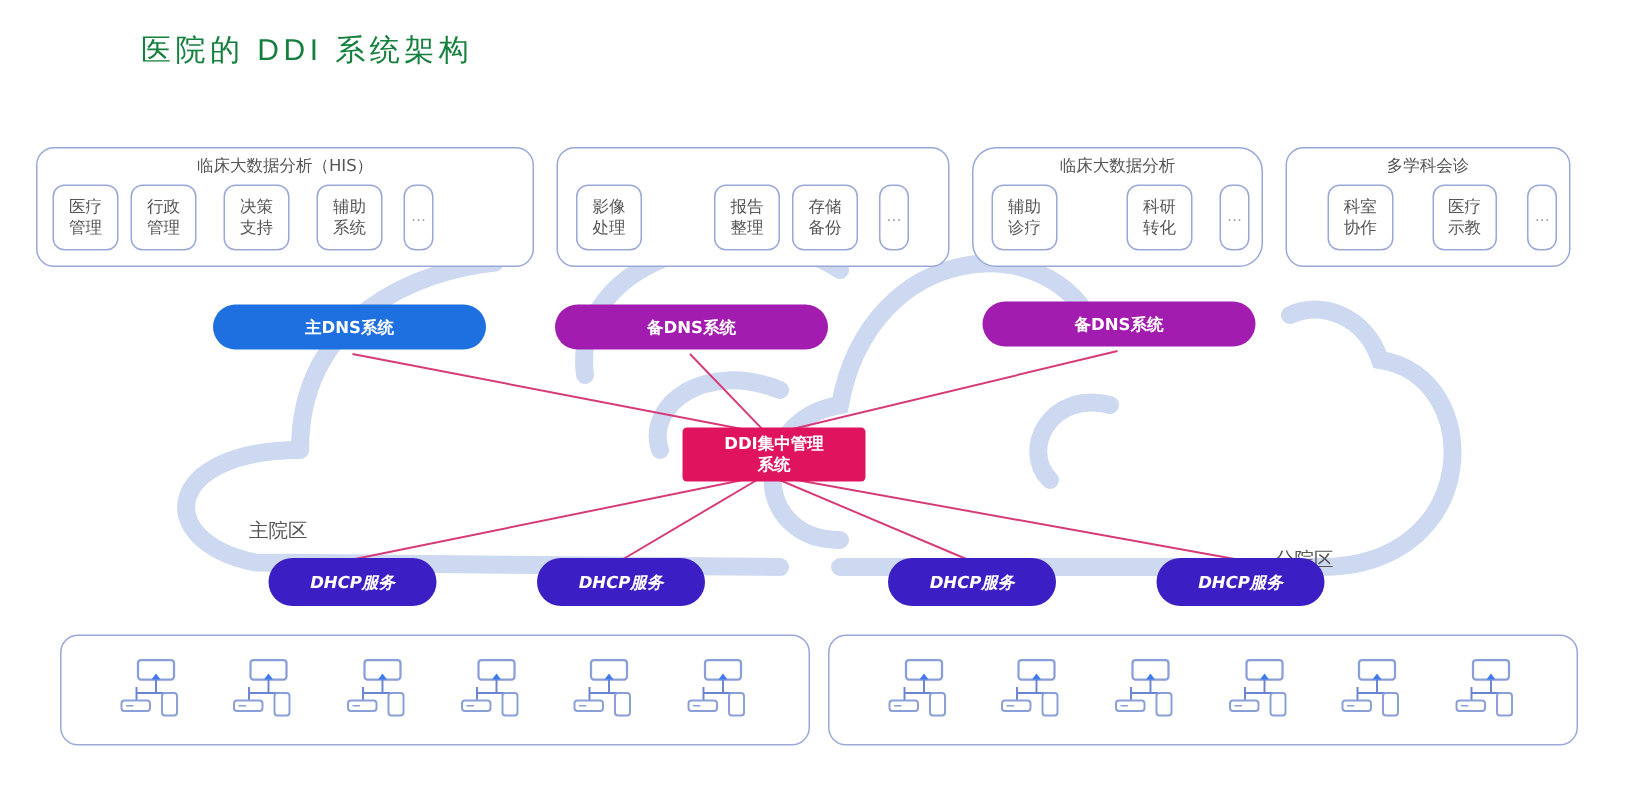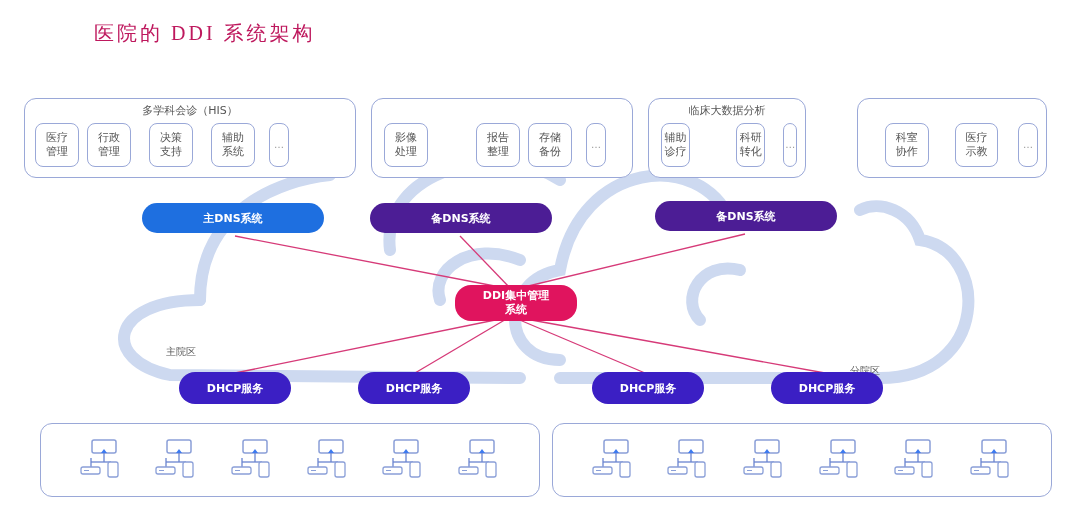--- a/index.html
+++ b/index.html
@@ -1,37 +1,37 @@
 <!DOCTYPE html>
 <html><head>
 <meta charset="utf-8">
 <style>
   html, body { margin:0; padding:0; background:#ffffff; }
   body { width:1092px; height:526px; position:relative; overflow:hidden;
          font-family:"DejaVu Sans", sans-serif; color:#444; }
-  .title { position:absolute; left:94px; top:20px; font-size:20px; color:#be185d;
-           letter-spacing:3px; font-family:Liberation Serif, serif; }
+  .title { position:absolute; left:94px; top:20px; font-size:20px; color:#15803d;
+           letter-spacing:3px; font-family:Liberation Sans, sans-serif; }
   svg.bg { position:absolute; left:0; top:0; }
   .group { position:absolute; top:98px; height:80px; border:1.5px solid #9aa8d8;
            border-radius:12px; background:#fff; box-sizing:border-box; }
   .group-title { position:absolute; top:4px; left:0; right:0; text-align:center;
                  font-size:11px; color:#555; }
   .mods { position:absolute; top:24px; left:8px; right:8px; display:flex; gap:8px; }
   .mod { width:44px; height:44px; border:1.5px solid #9aa8d8; border-radius:8px;
          box-sizing:border-box; display:flex; align-items:center; justify-content:center;
          text-align:center; font-size:11px; line-height:14px; color:#555; background:#fff; }
   .mod.more { width:20px; color:#999; font-size:10px; }
   .pill { position:absolute; height:30px; border-radius:17px; color:#fff;
           font-size:11px; font-weight:bold; display:flex; align-items:center;
           justify-content:center; box-sizing:border-box; text-align:center; }
   .dns-main { background:#1e6fe0; }
-  .dns-bak { background:#4c1d95; }
+  .dns-bak { background:#a21caf; }
   .ddi { background:#e0145e; line-height:14px; padding:2px 6px; }
-  .dhcp { background:#3b1fc4; height:32px; border-radius:16px; }
-  .zone-label { position:absolute; font-size:10px; color:#555; }
+  .dhcp { background:#3b1fc4; height:32px; border-radius:16px;font-style:italic; }
+  .zone-label { position:absolute; font-size:13px; color:#555; }
   .lan { position:absolute; top:423px; height:74px; border:1.5px solid #9aa8d8;
          border-radius:12px; box-sizing:border-box; background:#fff;
          display:flex; align-items:center; justify-content:space-around; padding:0 22px; }
   .device { width:46px; height:44px; }
 </style>
 </head>
 <body>
 
 <svg class="bg" width="1092" height="526">
 
@@ -52,21 +52,21 @@
     <line x1="505" y1="318" x2="235" y2="373"></line>
     <line x1="508" y1="318" x2="415" y2="373"></line>
     <line x1="515" y1="318" x2="645" y2="373"></line>
     <line x1="520" y1="318" x2="825" y2="373"></line>
   </g>
 </svg>
 
 <div class="title">医院的 DDI 系统架构</div>
 
 <div class="group" style="left:24px;width:332px;">
-  <div class="group-title">多学科会诊（HIS）</div>
+  <div class="group-title">临床大数据分析（HIS）</div>
   <div class="mods" style="left:10px;">
     <div class="mod">
         <span style="white-space:pre-line">医疗
 管理</span>
       </div>
     <div class="mod" style="margin-left:0">
         <span style="white-space:pre-line">行政
 管理</span>
       </div>
     <div class="mod" style="margin-left:10px">
@@ -96,58 +96,59 @@
     <div class="mod" style="">
         <span style="white-space:pre-line">存储
 备份</span>
       </div>
     <div class="mod more" style="margin-left:6px">
         <span>…</span>
       </div>
   </div>
 </div>
 
-<div class="group" style="left:648px;width:158px;">
+<div class="group" style="left:648px;width:194px;border-radius:16px;">
   <div class="group-title">临床大数据分析</div>
   <div class="mods" style="left:12px;">
     <div class="mod">
         <span style="white-space:pre-line">辅助
 诊疗</span>
       </div>
     <div class="mod" style="margin-left:38px">
         <span style="white-space:pre-line">科研
 转化</span>
       </div>
     <div class="mod more" style="margin-left:10px">
         <span>…</span>
       </div>
   </div>
 </div>
 
 <div class="group" style="left:857px;width:190px;">
+  <div class="group-title">多学科会诊</div>
   <div class="mods" style="left:27px;">
     <div class="mod">
         <span style="white-space:pre-line">科室
 协作</span>
       </div>
     <div class="mod" style="margin-left:18px">
         <span style="white-space:pre-line">医疗
 示教</span>
       </div>
     <div class="mod more" style="margin-left:12px">
         <span>…</span>
       </div>
   </div>
 </div>
 
 <div class="pill dns-main" style="left:142px;top:203px;width:182px;">主DNS系统</div>
 <div class="pill dns-bak" style="left:370px;top:203px;width:182px;">备DNS系统</div>
 <div class="pill dns-bak" style="left:655px;top:201px;width:182px;">备DNS系统</div>
 
-<div class="pill ddi" style="left:455px;top:285px;width:122px;height:36px;border-radius:16px;">
+<div class="pill ddi" style="left:455px;top:285px;width:122px;height:36px;border-radius:3px;">
   <span style="white-space:pre-line">DDI集中管理
 系统</span>
 </div>
 
 <div class="zone-label" style="left:166px;top:345px;">主院区</div>
 <div class="zone-label" style="left:850px;top:344px;margin-top:20px;">分院区</div>
 
 <div class="pill dhcp" style="left:179px;top:372px;width:112px;">DHCP服务</div>
 <div class="pill dhcp" style="left:358px;top:372px;width:112px;">DHCP服务</div>
 <div class="pill dhcp" style="left:592px;top:372px;width:112px;">DHCP服务</div>

